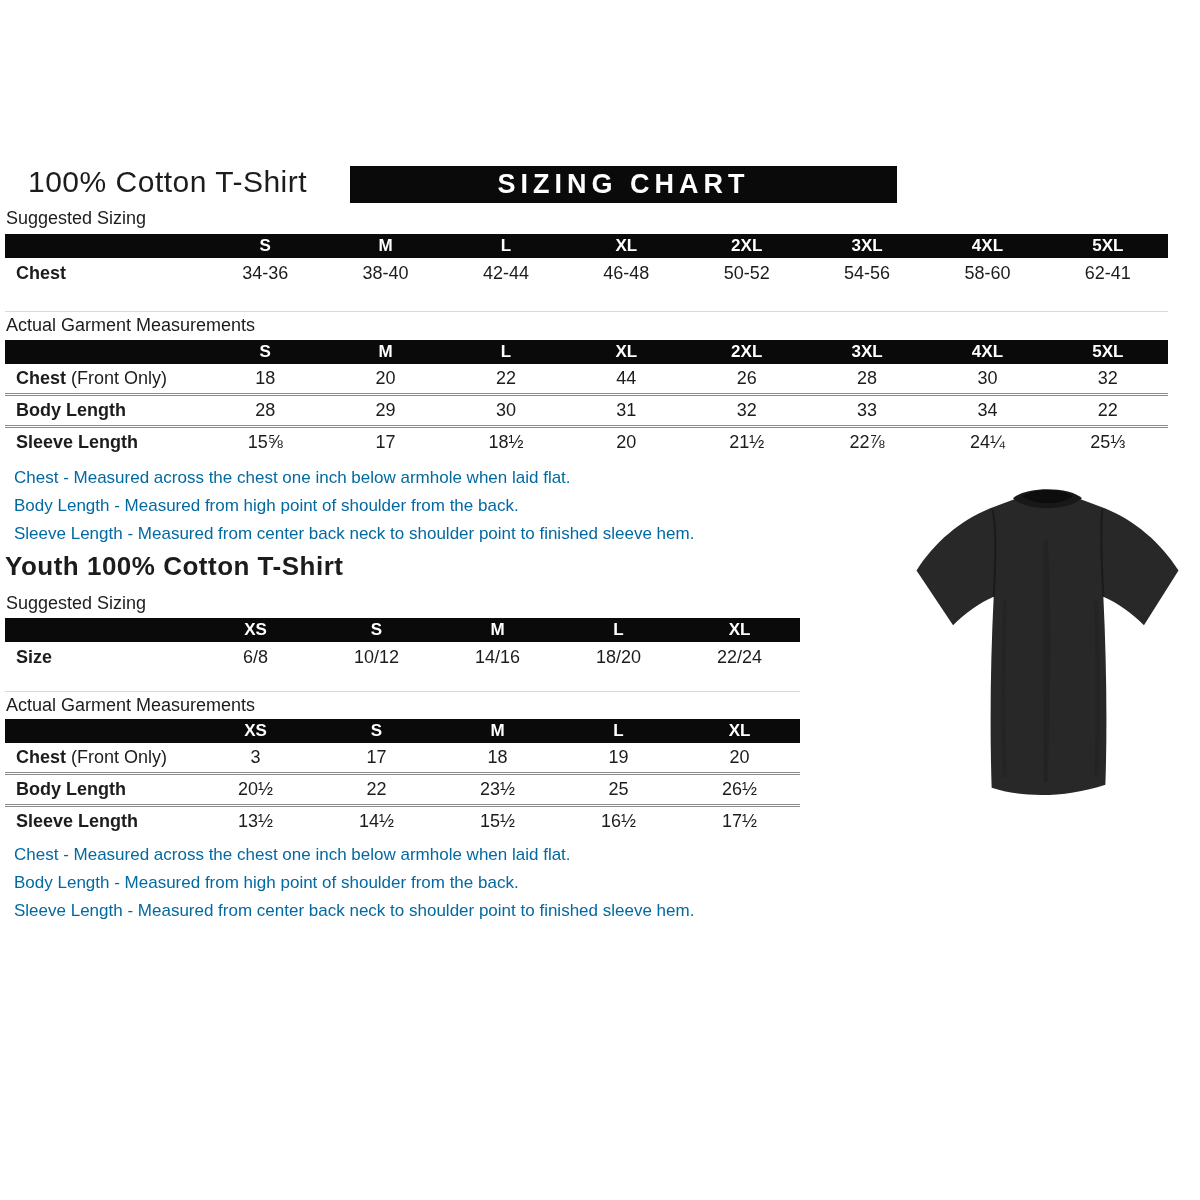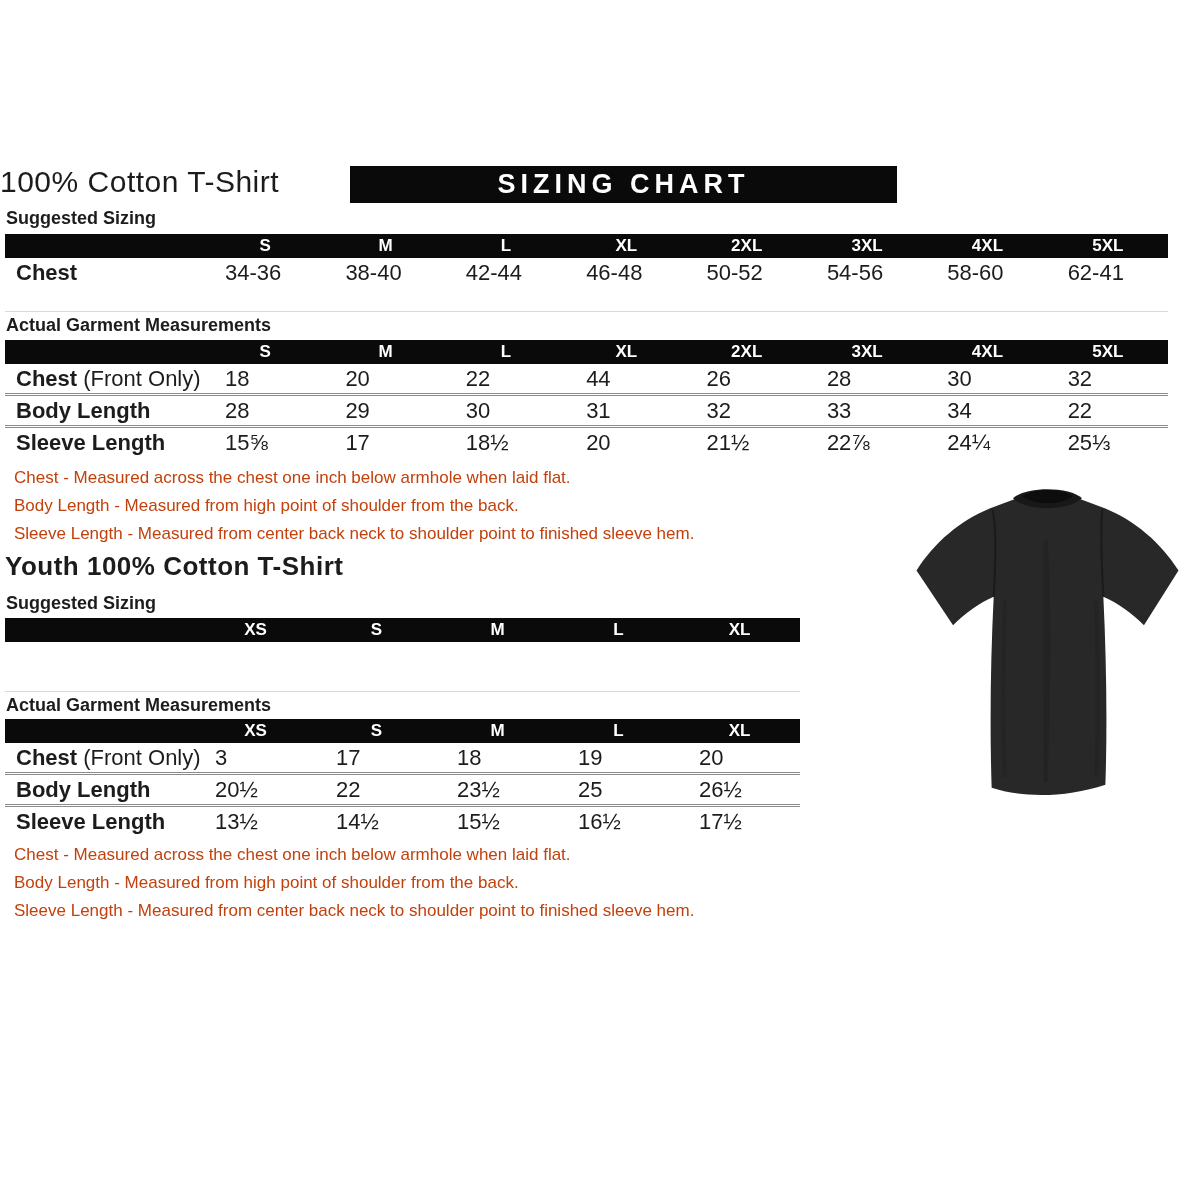--- a/index.html
+++ b/index.html
@@ -11,49 +11,49 @@
   .abs { position:absolute; }
 
   
   .h-title   { font-size:30px; font-weight:400; letter-spacing:0.5px; white-space:nowrap; }
   .h-title-b { font-size:26px; font-weight:700; letter-spacing:0.5px; white-space:nowrap; }
   .banner {
     background:#0a0a0a; color:#ffffff; font-weight:700; font-size:27px;
     letter-spacing:5px; display:flex; align-items:center; justify-content:center;
     height:37px;
   }
-  .section-label { font-size:18px; font-weight:700; color:#1c1c1c; white-space:nowrap; }
+  .section-label { font-size:18px; font-weight:400; color:#1c1c1c; white-space:nowrap; }
   .hairline { border-top:1px solid #d9d9d9; height:0; }
 
   
   .sz-table { display:block; }
   .t-hdr { display:flex; height:24px; background:#0a0a0a; }
   .t-hdr .t-lbl { box-sizing:border-box; }
   .t-hdr .t-c {
     flex:1; color:#ffffff; font-weight:700; font-size:17px;
     display:flex; align-items:center; justify-content:center;
   }
-  .t-row { display:flex; align-items:center; height:29px; font-size:22px;gap:20px; }
+  .t-row { display:flex; align-items:center; height:29px; font-size:18px; }
   .t-row.tall { height:30px; }
   .t-row .t-lbl { box-sizing:border-box; padding-left:11px; font-weight:700; white-space:nowrap; }
   .t-row .t-lbl .plain { font-weight:400; }
-  .t-row .t-c { flex:1; }
+  .t-row .t-c { flex:1; text-align:center; }
   .sep { border-top:3px double #8a8a8a; }
 
   .w-adult .t-lbl { width:200px; }
   .w-youth .t-lbl { width:190px; }
 
   
-  .notes { font-size:17px; line-height:28px; color:#c2410c; }
+  .notes { font-size:17px; line-height:28px; color:#0369a1; }
   .notes div { white-space:nowrap; }
 </style>
 </head>
 <body>
 
-<div class="abs h-title" style="left:0; top:165px;">100% Cotton T-Shirt</div>
+<div class="abs h-title" style="left:28px; top:165px;">100% Cotton T-Shirt</div>
 
 <div class="abs banner" style="left:350px; top:166px; width:547px;">SIZING CHART</div>
 
 <div class="abs section-label" style="left:6px; top:208px;">Suggested Sizing</div>
 
 <div class="abs sz-table w-adult" style="left:5px; top:234px; width:1163px;">
   <div class="t-hdr">
     <div class="t-lbl"></div>
     <div class="t-c">S</div>
     <div class="t-c">M</div>
@@ -139,20 +139,28 @@
 <div class="abs section-label" style="left:6px; top:593px;">Suggested Sizing</div>
 
 <div class="abs sz-table w-youth" style="left:5px; top:618px; width:795px;">
   <div class="t-hdr">
     <div class="t-lbl"></div>
     <div class="t-c">XS</div>
     <div class="t-c">S</div>
     <div class="t-c">M</div>
     <div class="t-c">L</div>
     <div class="t-c">XL</div>
+  </div>
+  <div class="t-row tall">
+    <div class="t-lbl">Size</div>
+    <div class="t-c">6/8</div>
+    <div class="t-c">10/12</div>
+    <div class="t-c">14/16</div>
+    <div class="t-c">18/20</div>
+    <div class="t-c">22/24</div>
   </div>
 </div>
 
 <div class="abs hairline" style="left:5px; top:691px; width:795px;"></div>
 
 <div class="abs section-label" style="left:6px; top:695px;">Actual Garment Measurements</div>
 
 <div class="abs sz-table w-youth" style="left:5px; top:719px; width:795px;">
   <div class="t-hdr">
     <div class="t-lbl"></div>

